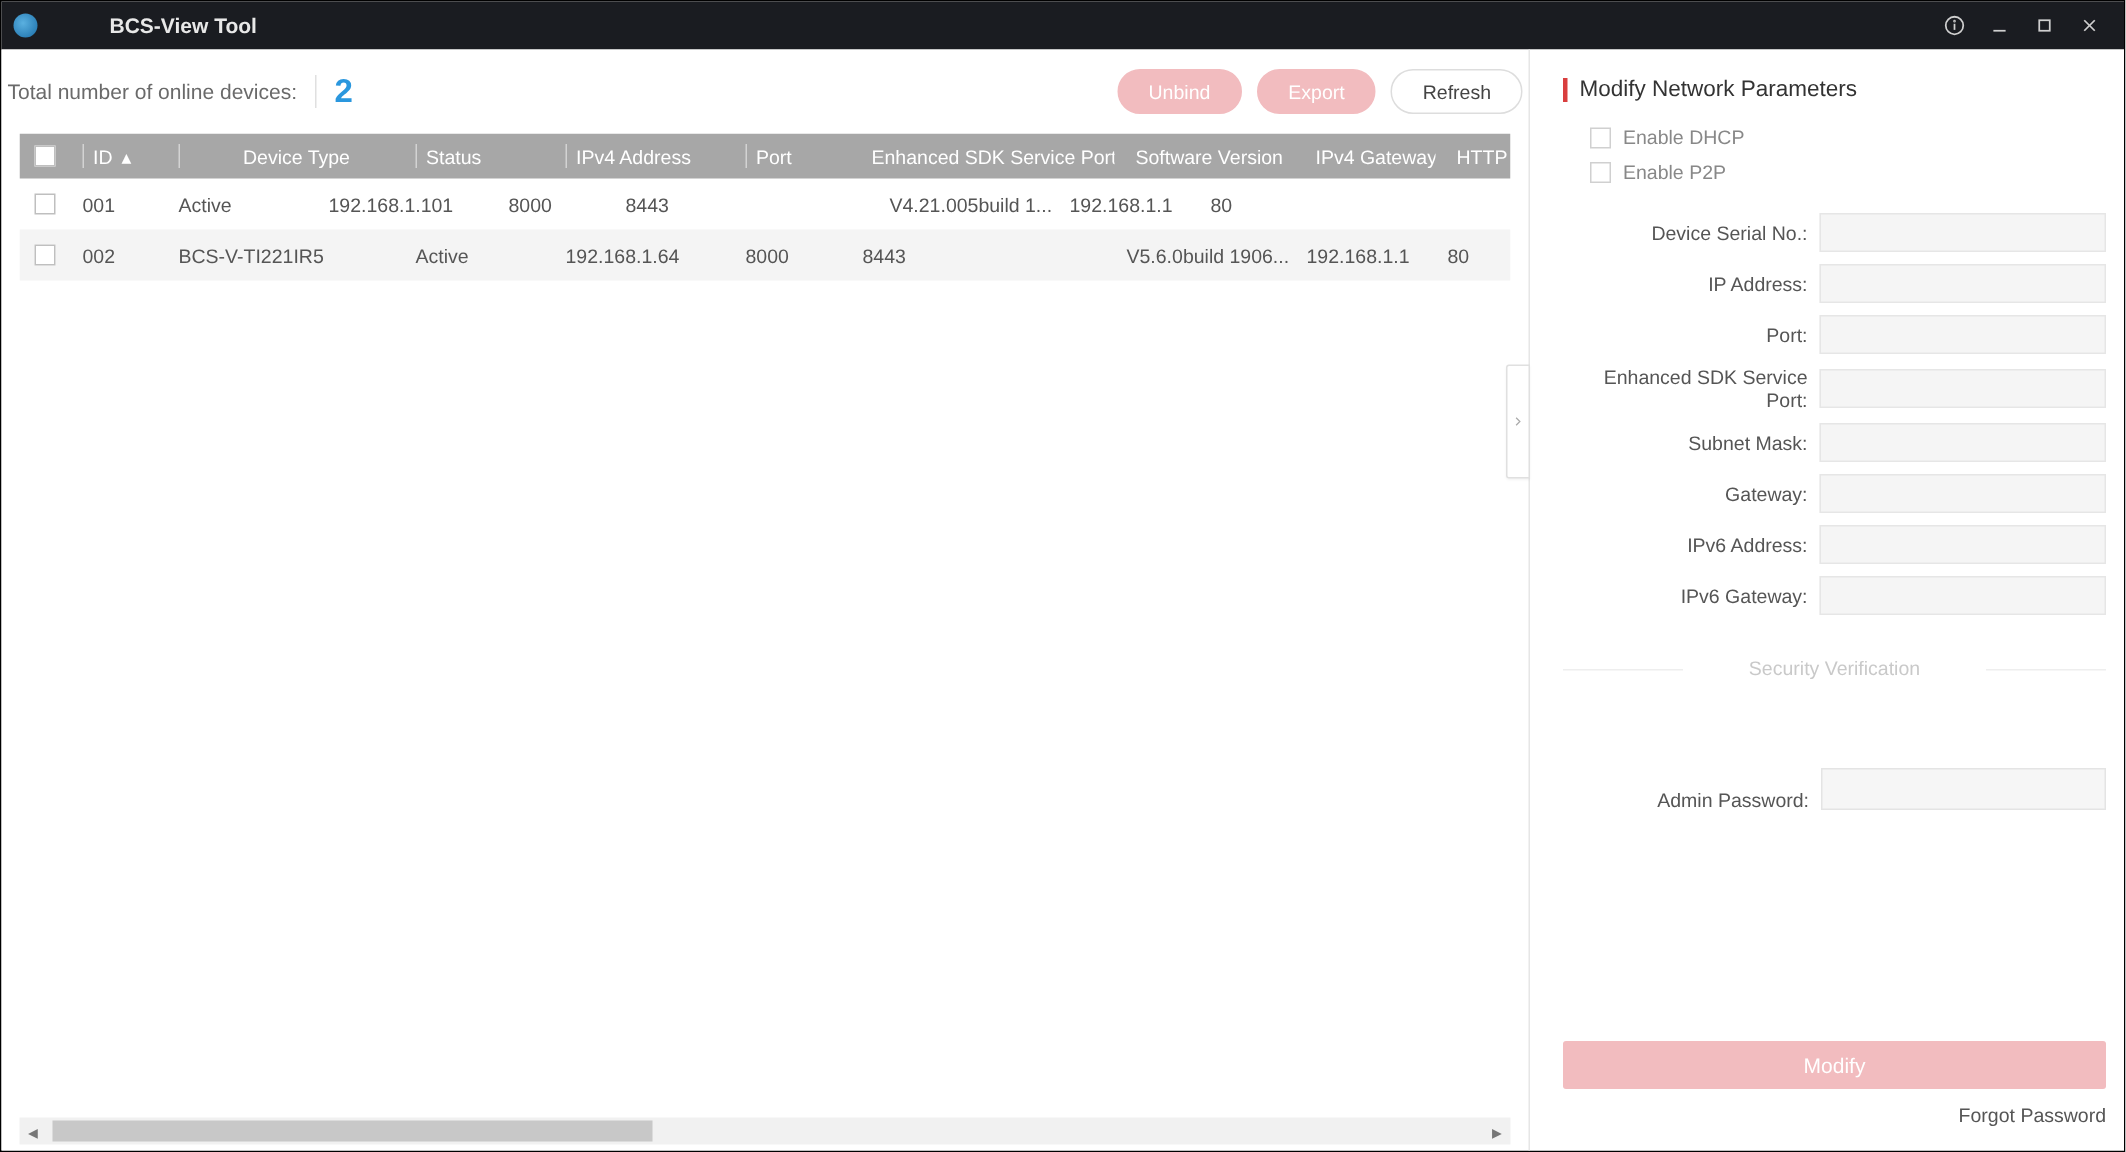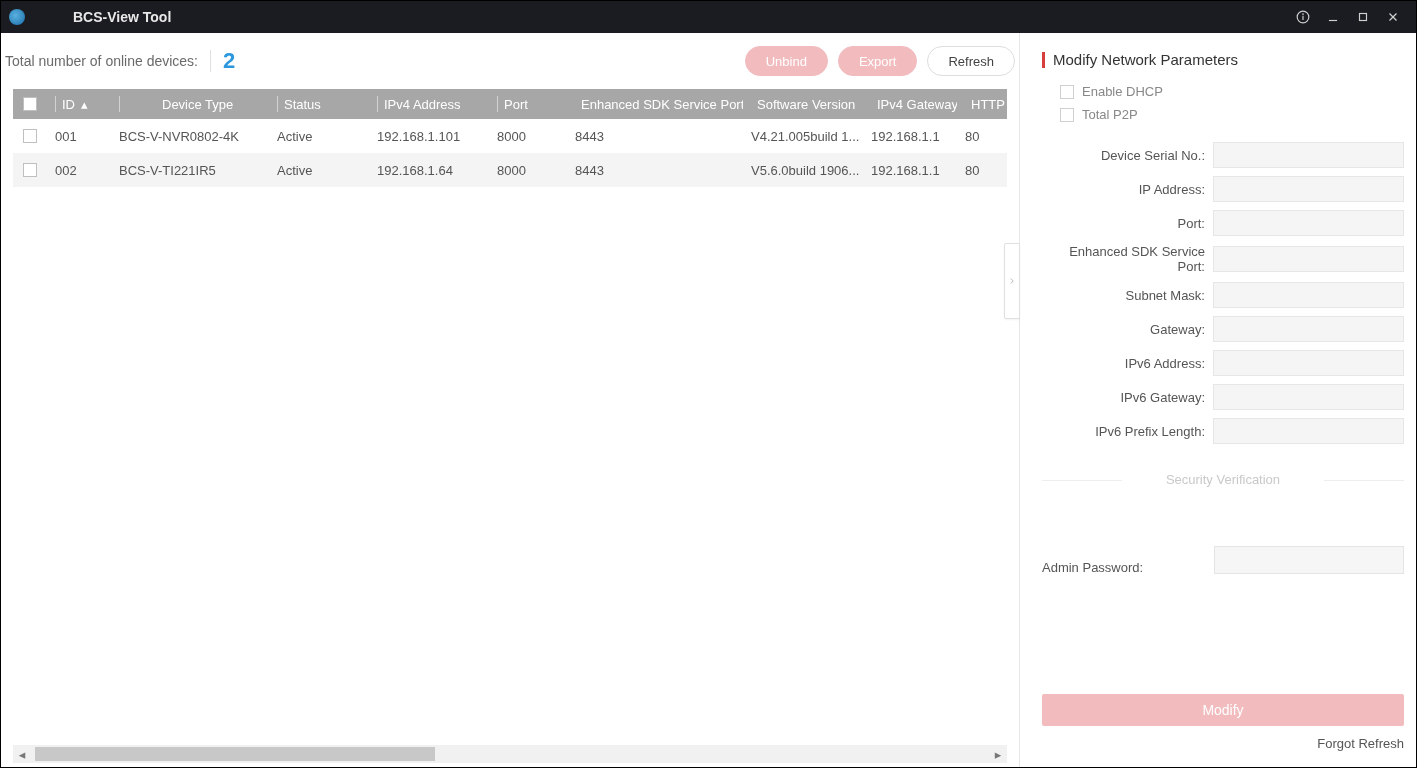--- a/index.html
+++ b/index.html
@@ -53,21 +53,21 @@
   .check-row .chk { margin-right: 8px; border-color: #d0d0d0; }
   .form { }
   .form-row { display:flex; align-items:center; margin-bottom: 8px; }
   .form-row label { width: 172px; text-align: right; color:#555; font-size: 13px; padding-right: 8px; }
   .form-row input { flex:1; height: 26px; border:1px solid #e6e6e6; background:#f5f5f5; padding: 0 6px; color:#666; }
   .sec-ver { text-align:center; color:#c9c9c9; margin: 20px 0 24px 0; position: relative; }
   .sec-ver::before, .sec-ver::after { content:""; position:absolute; top:50%; width:80px; height:1px; background:#eee; }
   .sec-ver::before { left: 0; }
   .sec-ver::after { right: 0; }
   .admin-row { display:flex; align-items:center; margin-top: 34px; }
-  .admin-row label { width: 172px; padding-right:8px; color:#555;margin-top:15px; }
+  .admin-row label { width: 172px; text-align:right; padding-right:8px; color:#555;margin-top:15px; }
   .admin-row input { flex:1; height: 28px; border:1px solid #e4e4e4; background:#f6f6f6; }
   .side-footer { margin-top:auto; }
   .modify-btn { margin-top: 28px; width: 100%; height: 32px; background:#f2bcbf; color:#fff; border:none; border-radius:2px; font-size:14px; cursor:pointer; }
   .forgot { text-align:right; color:#555; margin-top: 10px; font-size:13px; cursor:pointer; }
 </style>
 </head>
 <body>
 
 <div class="window">
   <div class="titlebar">
@@ -153,21 +153,20 @@
               <span class="divider"></span>
               <span>HTTP</span>
             </div>
         </div>
         <div class="tbody">
           <div class="trow">
             <div class="td col-chk">
                 <span class="chk"></span>
               </div>
             <div class="td col-id">001</div>
-            <div class="td col-type">BCS-V-NVR0802-4K</div>
             <div class="td col-status">Active</div>
             <div class="td col-ipv4">192.168.1.101</div>
             <div class="td col-port">8000</div>
             <div class="td col-esdk">8443</div>
             <div class="td col-ver">V4.21.005build 1...</div>
             <div class="td col-gw">192.168.1.1</div>
             <div class="td col-http">80</div>
           </div>
           <div class="trow">
             <div class="td col-chk">
@@ -206,21 +205,21 @@
           <span class="bar"></span>
           <span>Modify Network Parameters</span>
         </div>
       <div class="checks">
         <div class="check-row">
             <span class="chk"></span>
             <span>Enable DHCP</span>
           </div>
         <div class="check-row">
             <span class="chk"></span>
-            <span>Total P2P</span>
+            <span>Enable P2P</span>
           </div>
       </div>
       <div class="form">
         <div class="form-row">
             <label>Device Serial No.:</label>
             <input style="">
           </div>
         <div class="form-row">
             <label>IP Address:</label>
             <input style="">
@@ -240,31 +239,27 @@
         <div class="form-row">
             <label>Gateway:</label>
             <input style="">
           </div>
         <div class="form-row">
             <label>IPv6 Address:</label>
             <input style="">
           </div>
         <div class="form-row">
             <label>IPv6 Gateway:</label>
-            <input style="">
-          </div>
-        <div class="form-row">
-            <label>IPv6 Prefix Length:</label>
             <input style="">
           </div>
       </div>
       <div class="sec-ver">Security Verification</div>
       <div class="admin-row">
         <label>Admin Password:</label>
         <input type="password" style="">
       </div>
       <div class="side-footer">
         <button class="modify-btn">Modify</button>
-        <div class="forgot">Forgot Refresh</div>
+        <div class="forgot">Forgot Password</div>
       </div>
     </div>
   </div>
 </div>
 
 </body></html>

